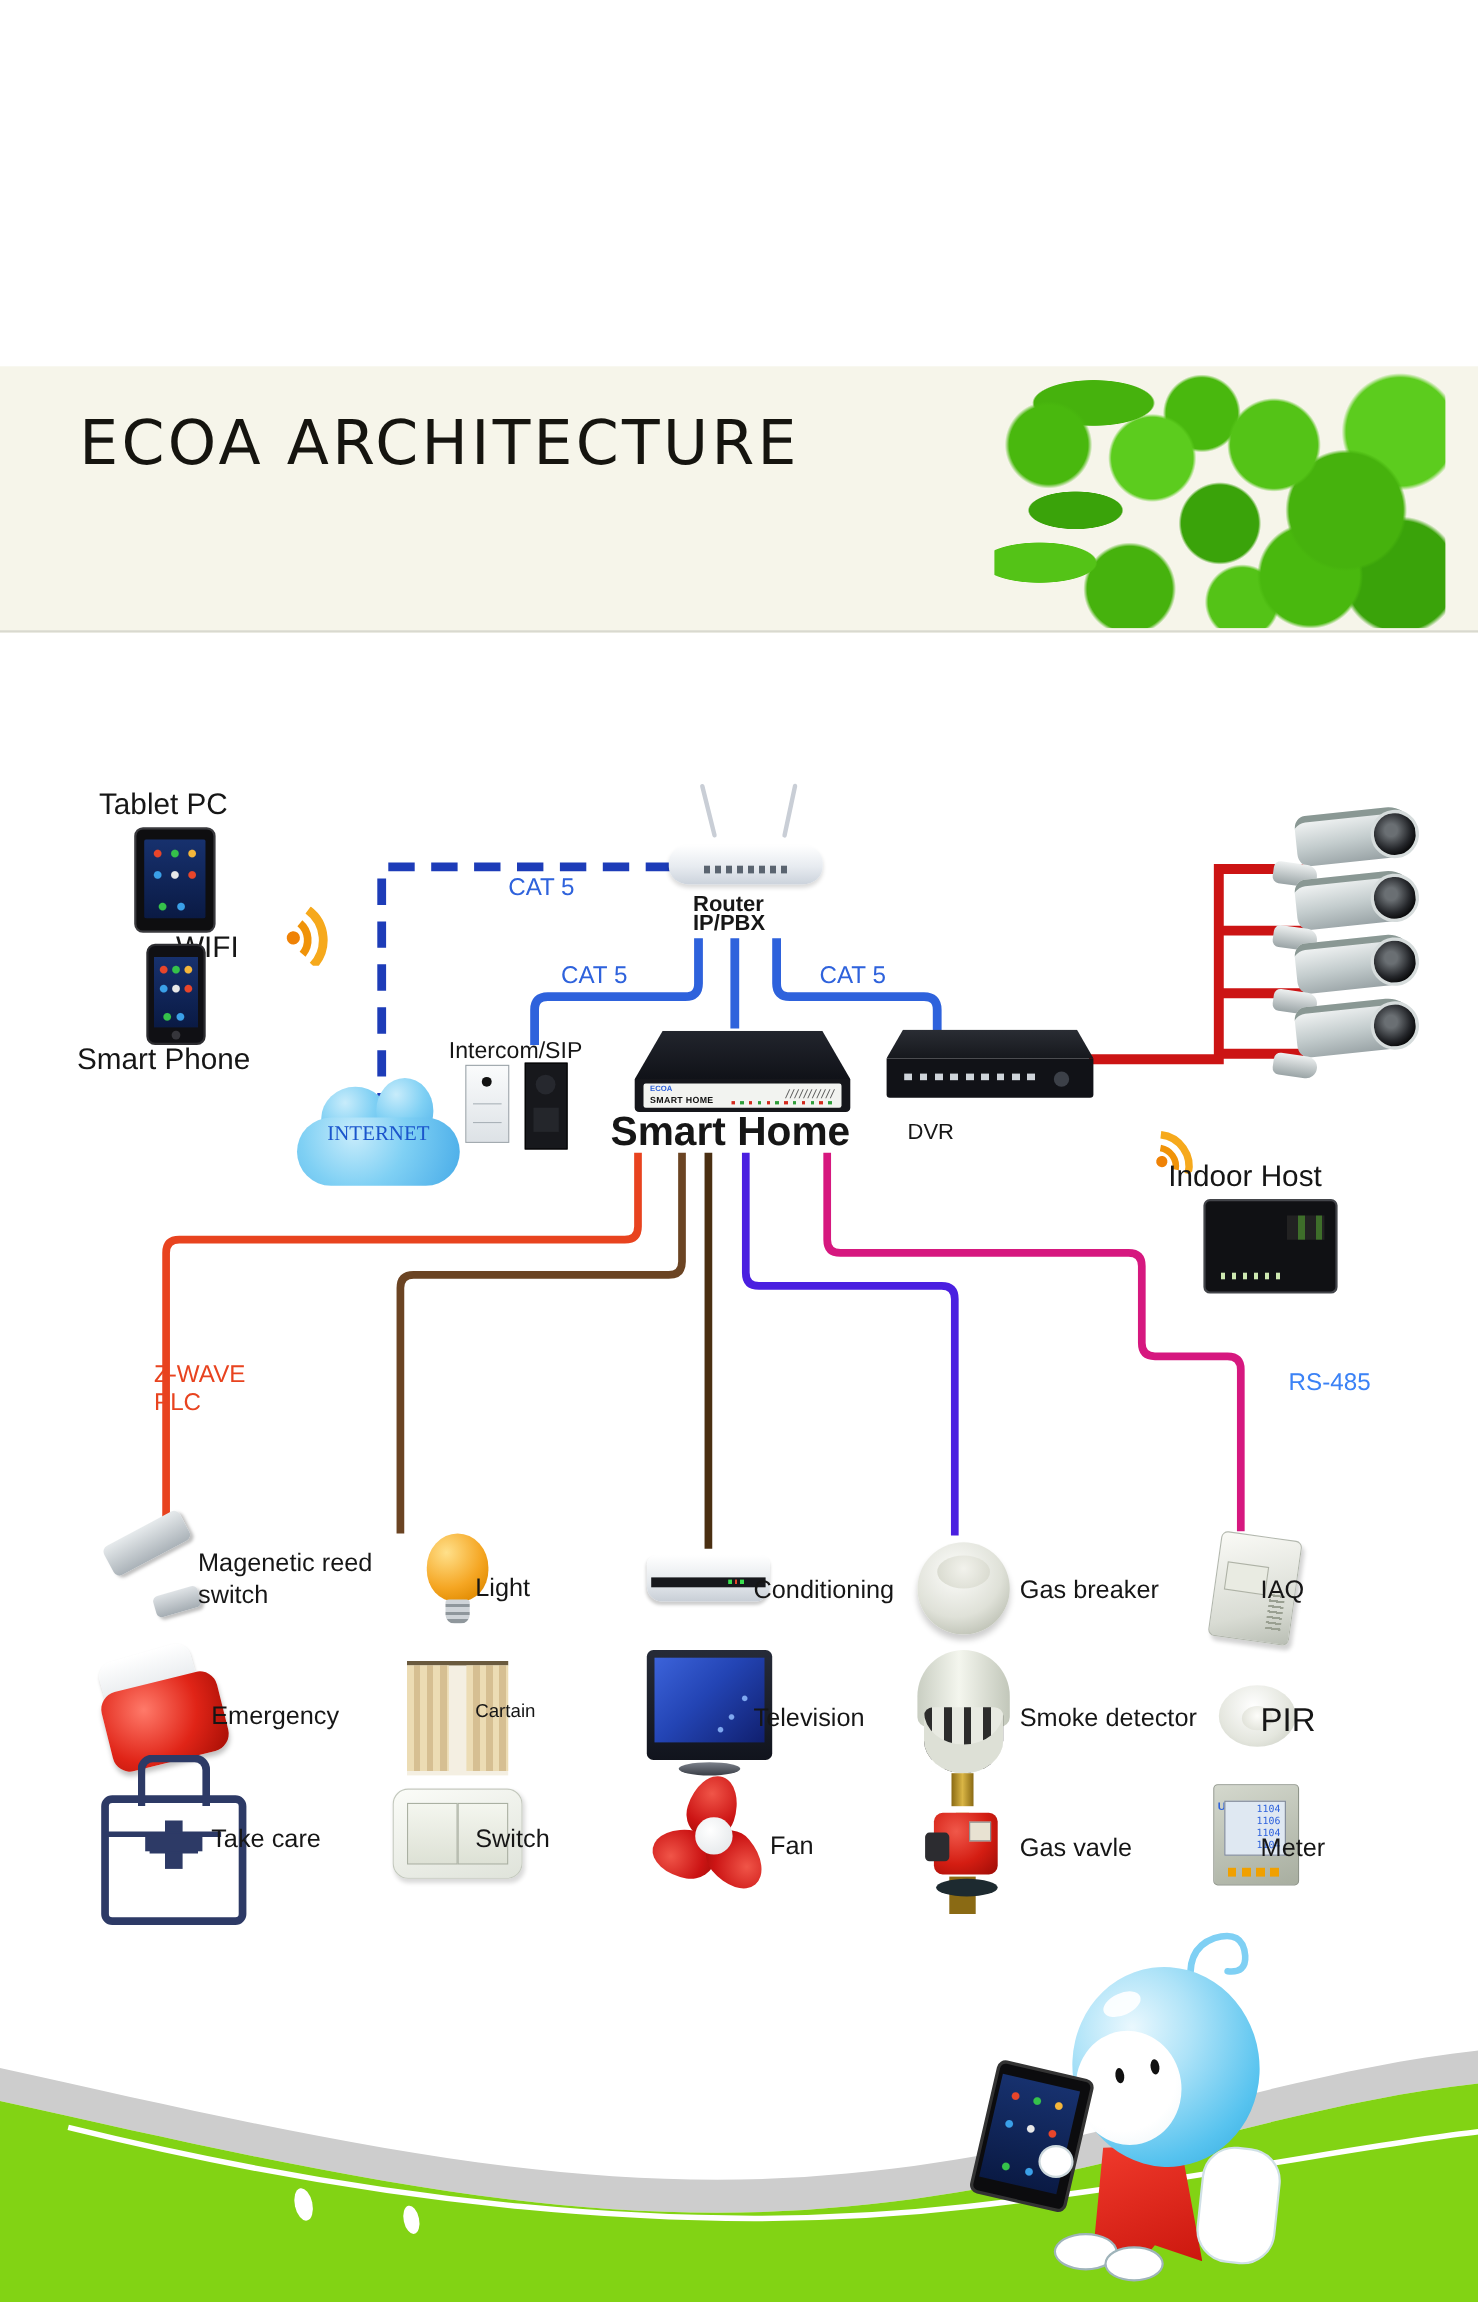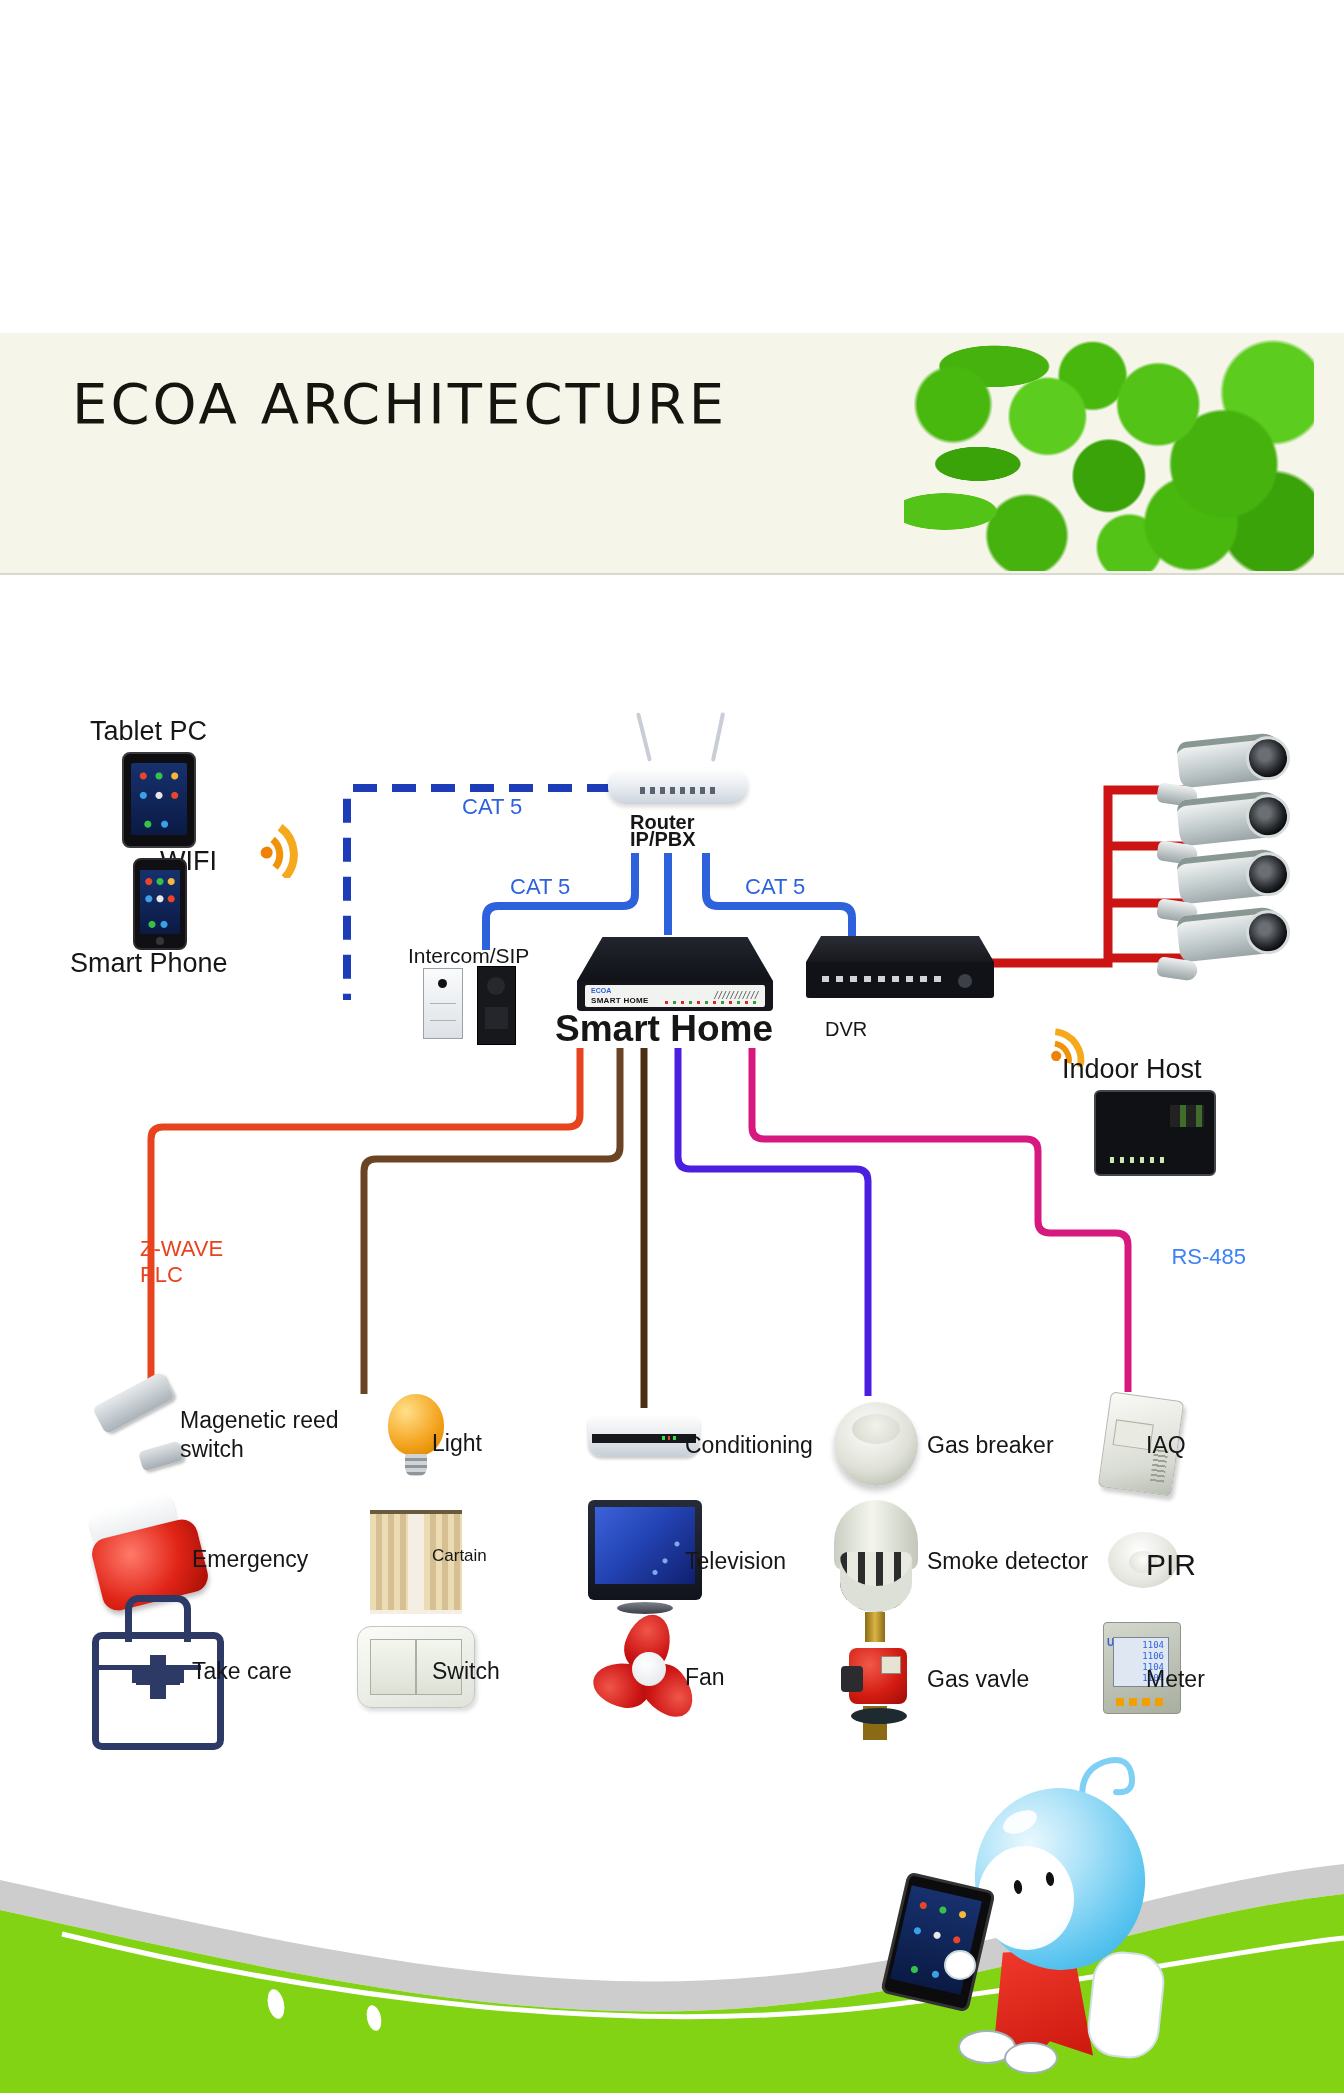--- a/index.html
+++ b/index.html
@@ -295,20 +295,26 @@
         <path d="M8 12 A34 34 0 0 1 44 48" fill="none" stroke="#f6a91c" stroke-width="8"></path>
       </g>
     </svg>
   </div>
 
   <div class="abs" id="iphone">
       <div class="scr screen-grid"></div>
     </div>
   <div class="lbl" style="left:70px;top:948px;width:200px;font-size:27px;">Smart Phone</div>
 
+  <div class="abs" id="cloud">
+    <div class="c2"></div>
+      <div class="c3"></div>
+      <div class="c1"></div>
+    <div class="txt serif">INTERNET</div>
+  </div>
 
   <div class="abs" id="router">
     <div class="ant" style="left:38px;transform:rotate(-14deg);"></div>
     <div class="ant" style="right:34px;transform:rotate(12deg);"></div>
     <div class="body"></div>
       <div class="dots"></div>
   </div>
   <div class="lbl" style="left:630px;top:814px;width:100px;font-size:20px;font-weight:bold;line-height:17px;">
     <span>Router</span><br>
     <span>IP/PBX</span>
@@ -404,21 +410,21 @@
   <div class="lbl" style="left:192px;top:1658px;width:170px;font-size:23px;">Take care</div>
 
   <div class="abs switchplate" style="left:357px;top:1626px;"></div>
   <div class="lbl" style="left:432px;top:1658px;width:170px;font-size:23px;">Switch</div>
 
   <div class="abs fan3" style="left:600px;top:1614px;">
     <div class="p p1"></div>
       <div class="p p2"></div>
       <div class="p p3"></div>
   </div>
-  <div class="lbl" style="left:685px;top:1664px;width:170px;font-size:23px;">Fan</div>
+  <div class="lbl" style="left:700px;top:1664px;width:170px;font-size:23px;">Fan</div>
 
   <div class="abs gasvalve" style="left:841px;top:1612px;">
     <div class="body"></div>
       <div class="flange"></div>
   </div>
   <div class="lbl" style="left:927px;top:1666px;width:170px;font-size:23px;">Gas vavle</div>
 
   <div class="abs meterbox" style="left:1103px;top:1622px;">
     <div class="u">U</div>
     <div class="lcd" style="white-space:pre-line;">1104

